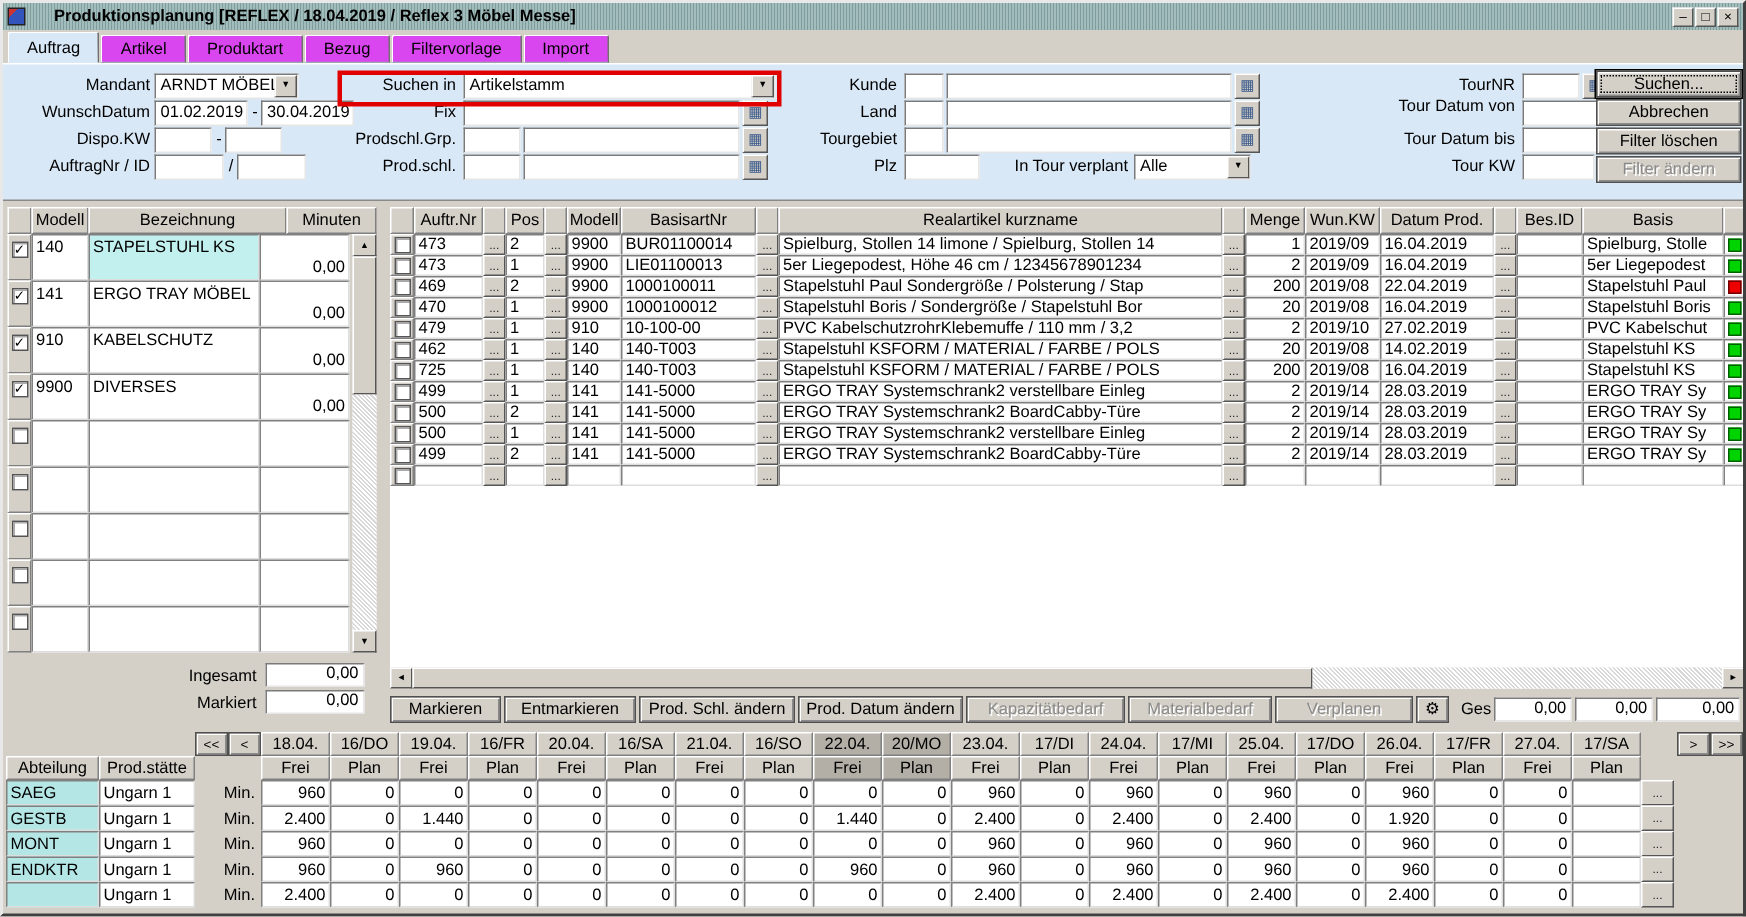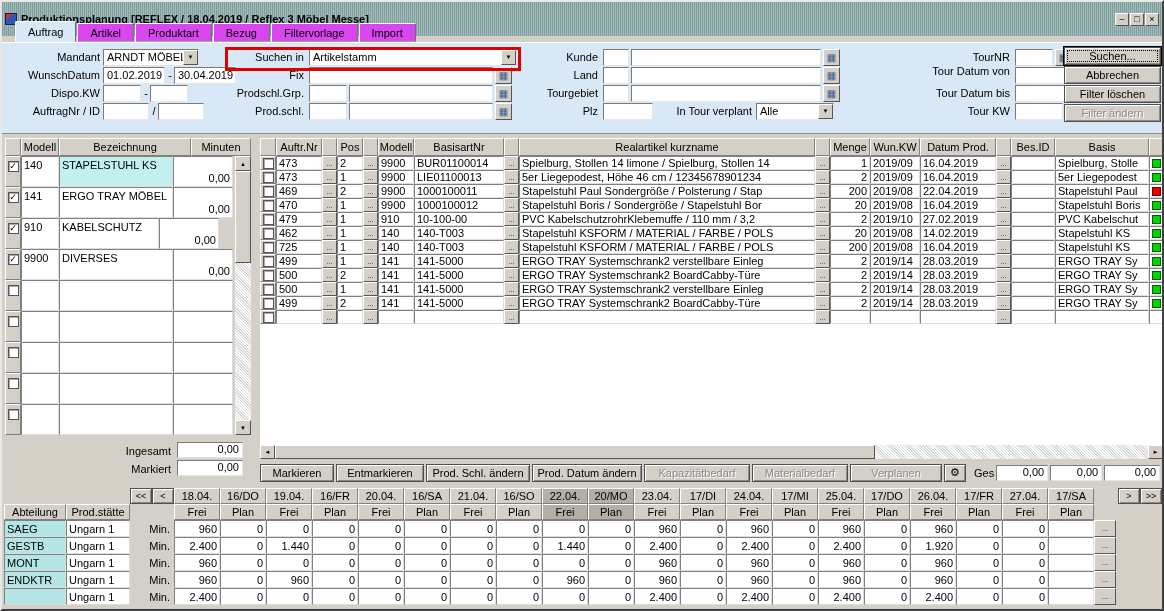--- a/index.html
+++ b/index.html
@@ -1,24 +1,24 @@
 <!DOCTYPE html>
 <html><head>
 <meta charset="utf-8">
 <style>
 *{box-sizing:border-box;margin:0;padding:0}
 html,body{width:1164px;height:611px;overflow:hidden}
 body{font-family:"Liberation Sans",sans-serif;font-size:11px;color:#000;background:#d4d0c8}
 .win{position:relative;width:1164px;height:611px;background:#d4d0c8;border:2px solid;border-color:#e8e8e8 #404040 #404040 #e8e8e8;overflow:hidden}
-.titlebar{position:absolute;left:0;top:0;width:100%;height:34px;background:#8fb0b0;background-image:repeating-linear-gradient(90deg,#7e9e9e 0 1px,#a3bcbc 1px 2px);display:flex;align-items:center;padding:0 3px;gap:4px}
+.titlebar{position:absolute;left:0;top:0;width:100%;height:18px;background:#8fb0b0;background-image:repeating-linear-gradient(90deg,#7e9e9e 0 1px,#a3bcbc 1px 2px);display:flex;align-items:center;padding:0 3px;gap:19px}
 .appicon{width:12px;height:12px;flex:none;border:1px solid #222;background:linear-gradient(135deg,#cc3333 0 30%,#3355bb 30%)}
 .title{font-weight:bold;white-space:nowrap;overflow:hidden;flex:1}
 .winbtns{display:flex;gap:1px;flex:none}
 .wbtn{width:14px;height:13px;background:#d4d0c8;border:1px solid;border-color:#fff #555 #555 #fff;font-size:9px;line-height:11px;text-align:center;cursor:pointer}
-.tabbar{position:absolute;left:0;top:18px;width:100%;height:22px;display:flex;align-items:flex-end;padding-left:13px}
+.tabbar{position:absolute;left:0;top:18px;width:100%;height:22px;display:flex;align-items:flex-end;padding-left:3px}
 .tab{height:19px;padding:0 12px;background:#d946ef;border:1px solid;border-color:#fff #707070 #9aa7b2 #fff;border-top-left-radius:2px;border-top-right-radius:2px;display:flex;align-items:center;margin-right:1px;cursor:pointer;white-space:nowrap}
 .tab.active{height:21px;background:#d9e8f6;border-bottom-color:#d9e8f6}
 .panel{position:absolute;left:0;top:40px;width:100%;height:92px;background:#d9e8f6;border-top:1px solid #fff;border-bottom:1px solid #8a8a8a}
 .lbl{position:absolute;height:15px;line-height:15px;text-align:right;white-space:nowrap;overflow:hidden}
 .field{position:absolute;height:17px;background:#fff;border:1px solid;border-color:#7a7a7a #e6e6e6 #e6e6e6 #7a7a7a;padding:0 3px;line-height:14px;white-space:nowrap;overflow:hidden}
 .combo{padding-right:16px}
 .dd{position:absolute;right:0;top:0;width:15px;height:15px;background:#d4d0c8;border:1px solid;border-color:#fff #555 #555 #fff;font-size:6px;line-height:13px;text-align:center;cursor:pointer}
 .sq{position:absolute;width:17px;height:17px;background:#d4d0c8;border:1px solid;border-color:#fff #555 #555 #fff;font-size:10px;line-height:15px;text-align:center;color:#3a5a8c;cursor:pointer}
 .sep{position:absolute;width:8px;height:15px;line-height:15px;text-align:center}
 .btn{background:#d4d0c8;border:1px solid #505050;box-shadow:inset 1px 1px 0 #fff,inset -1px -1px 0 #8a8a8a;display:inline-flex;align-items:center;justify-content:center;white-space:nowrap;cursor:pointer;overflow:hidden}
@@ -189,21 +189,21 @@
           </span>
         <span class="cell" style="width:38px">141</span>
         <span class="cell" style="width:114px">ERGO TRAY MÖBEL</span>
         <span class="cell minu" style="width:60px">0,00</span>
       </div>
         <div class="grow">
         <span class="chkcol" style="width:16px">
             <span class="chk checked"></span>
           </span>
         <span class="cell" style="width:38px">910</span>
-        <span class="cell" style="width:100px">KABELSCHUTZ</span>
+        <span class="cell" style="width:114px">KABELSCHUTZ</span>
         <span class="cell minu" style="width:60px">0,00</span>
       </div>
         <div class="grow">
         <span class="chkcol" style="width:16px">
             <span class="chk checked"></span>
           </span>
         <span class="cell" style="width:38px">9900</span>
         <span class="cell" style="width:114px">DIVERSES</span>
         <span class="cell minu" style="width:60px">0,00</span>
       </div>

